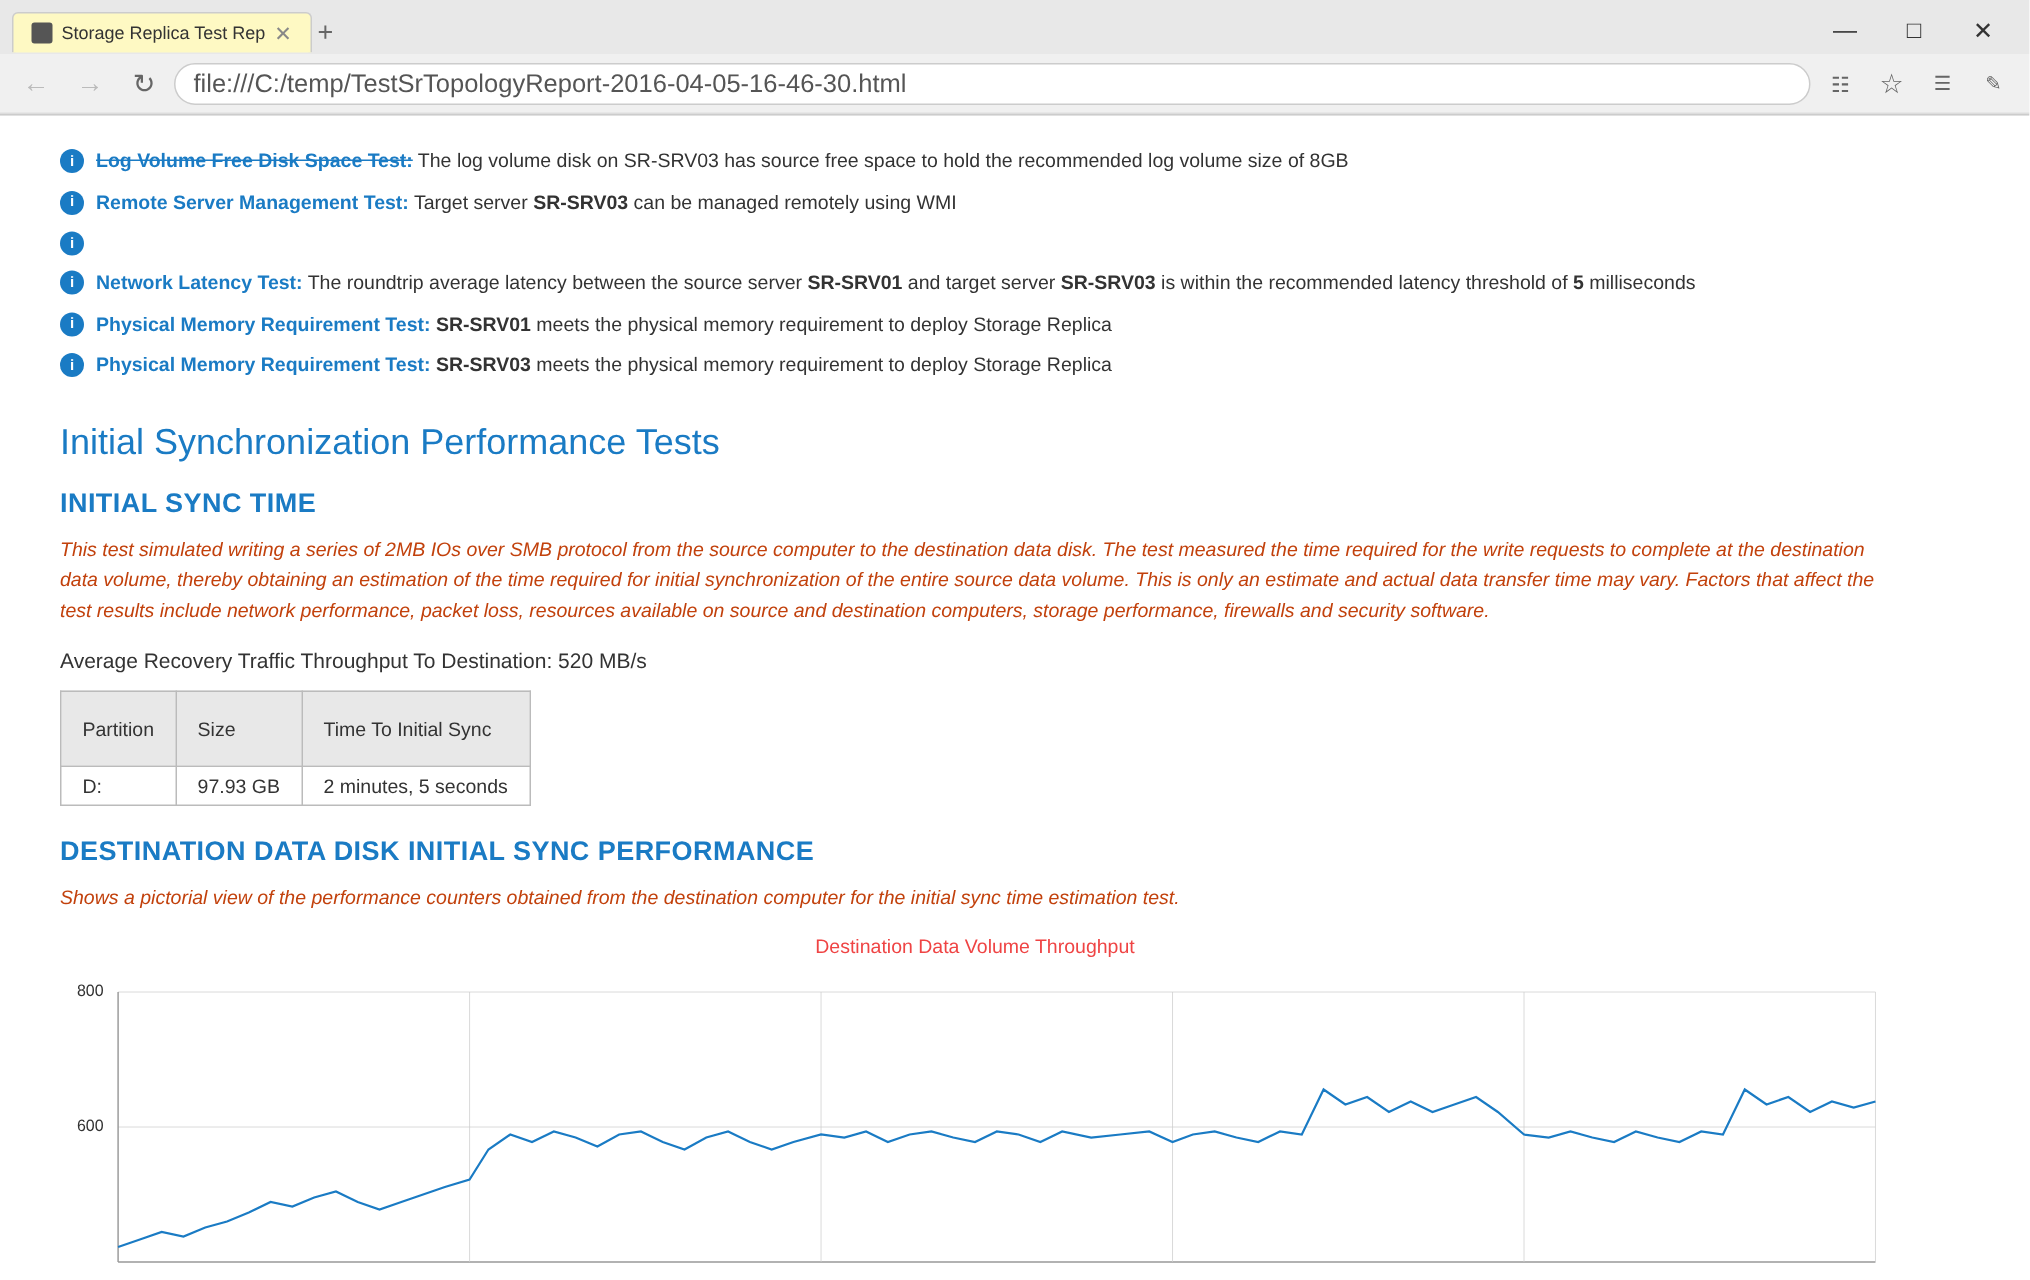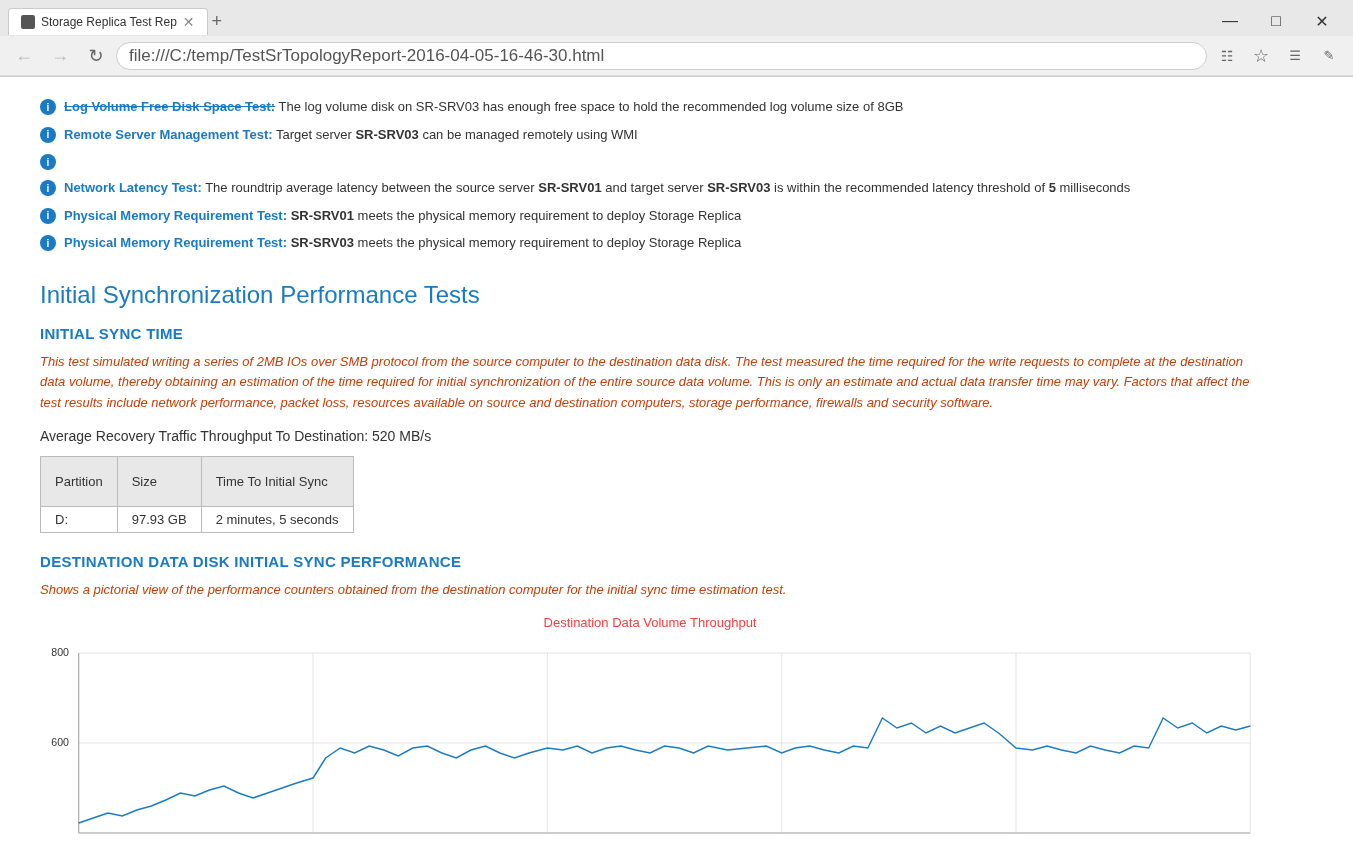--- a/index.html
+++ b/index.html
@@ -1,21 +1,21 @@
 <!DOCTYPE html>
 <html><head>
   <meta charset="utf-8">
   <style>
     * { margin: 0; padding: 0; box-sizing: border-box; }
     body { font-family: -apple-system, 'Segoe UI', sans-serif; background: #fff; font-size: 14px; color: #333; overflow: hidden; }
 
     
     .browser-chrome { background: #f0f0f0; border-bottom: 1px solid #ccc; }
     .tab-bar { display: flex; align-items: center; padding: 6px 8px 0 8px; background: #e8e8e8; height: 36px; }
-    .tab { display: flex; align-items: center; background: #ffffff; border: 1px solid #ccc; border-bottom: none; border-radius: 4px 4px 0 0; padding: 5px 12px; font-size: 12px; color: #333; max-width: 220px; gap: 6px; }
+    .tab { display: flex; align-items: center; background: #fef9c3; border: 1px solid #ccc; border-bottom: none; border-radius: 4px 4px 0 0; padding: 5px 12px; font-size: 12px; color: #333; max-width: 220px; gap: 6px; }
     .tab-favicon { width: 14px; height: 14px; background: #555; border-radius: 2px; flex-shrink: 0; }
     .tab-label { flex: 1; white-space: nowrap; overflow: hidden; text-overflow: ellipsis; font-size: 12px; }
     .tab-close { color: #888; font-size: 14px; cursor: pointer; }
     .new-tab-btn { margin-left: 4px; background: none; border: none; font-size: 18px; color: #666; cursor: pointer; line-height: 1; }
     .window-controls { margin-left: auto; display: flex; gap: 0; }
     .win-btn { width: 46px; height: 30px; border: none; background: none; font-size: 16px; cursor: pointer; color: #333; display: flex; align-items: center; justify-content: center; }
 
     .nav-bar { display: flex; align-items: center; padding: 4px 8px; background: #f0f0f0; border-bottom: 1px solid #ddd; height: 40px; gap: 4px; }
     .nav-btn { background: none; border: none; font-size: 18px; color: #666; cursor: pointer; width: 32px; height: 32px; display: flex; align-items: center; justify-content: center; border-radius: 4px; }
     .nav-btn.disabled { color: #bbb; cursor: default; }
@@ -27,21 +27,21 @@
     .content-inner { padding: 16px 40px 40px 40px; max-width: 1300px; }
 
     
     .info-item { display: flex; align-items: flex-start; gap: 8px; padding: 4px 0; font-size: 13px; line-height: 1.5; }
     .info-icon { width: 16px; height: 16px; border-radius: 50%; background: #1a7bc4; color: #fff; display: flex; align-items: center; justify-content: center; font-size: 10px; font-weight: bold; flex-shrink: 0; margin-top: 2px; }
     .info-text a, .info-link { color: #1a7bc4; font-weight: bold; text-decoration: none; }
     .info-text strong { font-weight: bold; margin-top: 24px; }
 
     
     .section-title { font-size: 24px; color: #1a7bc4; font-weight: 300; margin: 24px 0 12px 0; }
-    .subsection-title { font-size: 15px; font-weight: bold; color: #1a7bc4; text-transform: uppercase; margin: 16px 0 10px 0; letter-spacing: 0.3px; }
+    .subsection-title { font-size: 18px; font-weight: bold; color: #1a7bc4; text-transform: uppercase; margin: 16px 0 10px 0; letter-spacing: 0.3px; }
 
     
     .description { font-size: 13px; line-height: 1.6; color: #c2410c; font-style: italic; margin-bottom: 14px; }
 
     
     .throughput-line { font-size: 14px; color: #333; margin-bottom: 12px; }
 
     
     .sync-table { border-collapse: collapse; font-size: 13px; margin-bottom: 20px; }
     .sync-table th { background: #e8e8e8; border: 1px solid #bbb; padding: 17px 14px; font-weight: normal; text-align: left; color: #333; }
@@ -84,21 +84,21 @@
   </div>
 </div>
 
 <div class="page-content">
   <div class="content-inner">
 
     <div class="info-item">
       <div class="info-icon">i</div>
       <span class="info-text">
         <span style="color:#1a7bc4;font-weight:bold;text-decoration:line-through;">Log Volume Free Disk Space Test:</span>
-        <span> The log volume disk on SR-SRV03 has enough free space to hold the recommended log volume size of 8GB</span>
+        <span> The log volume disk on SR-SRV03 has source free space to hold the recommended log volume size of 8GB</span>
       </span>
     </div>
 
     <div class="info-item">
       <div class="info-icon">i</div>
       <span class="info-text">
         <a class="info-link">Remote Server Management Test:</a>
         <span> Target server <strong>SR-SRV03</strong> can be managed remotely using WMI</span>
       </span>
     </div>

